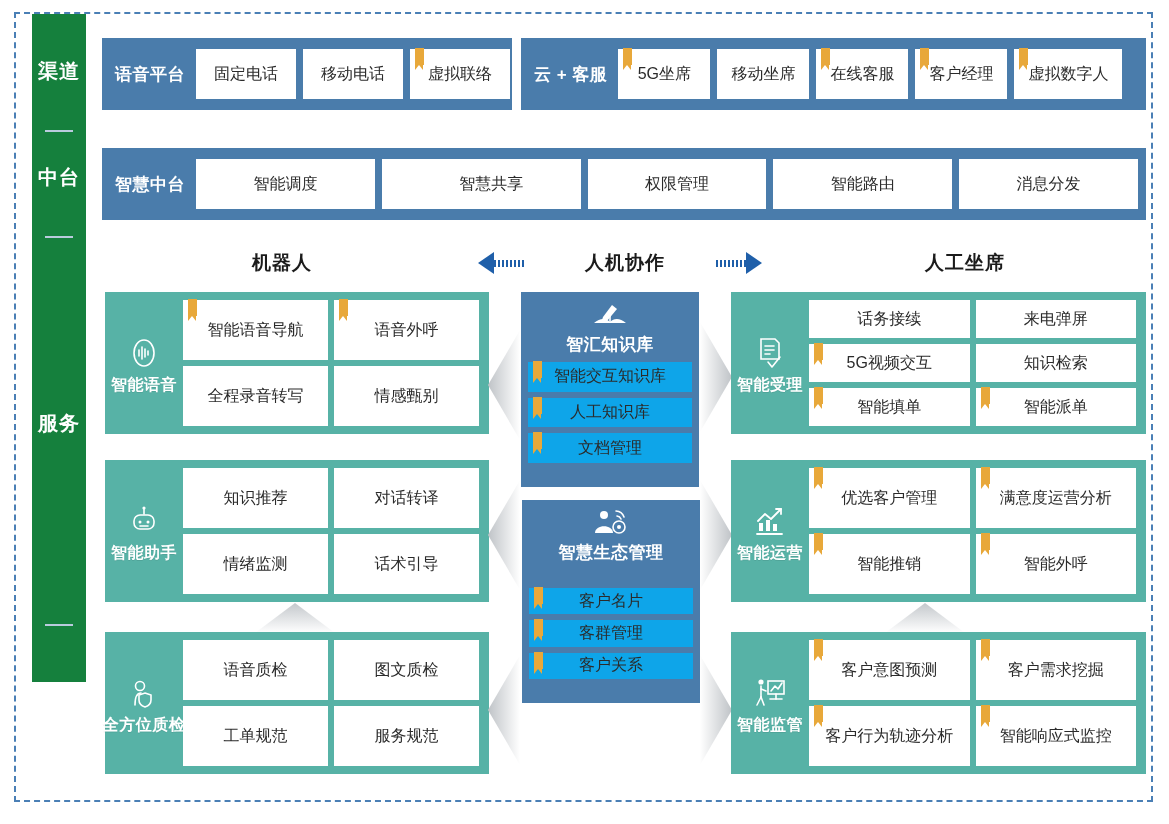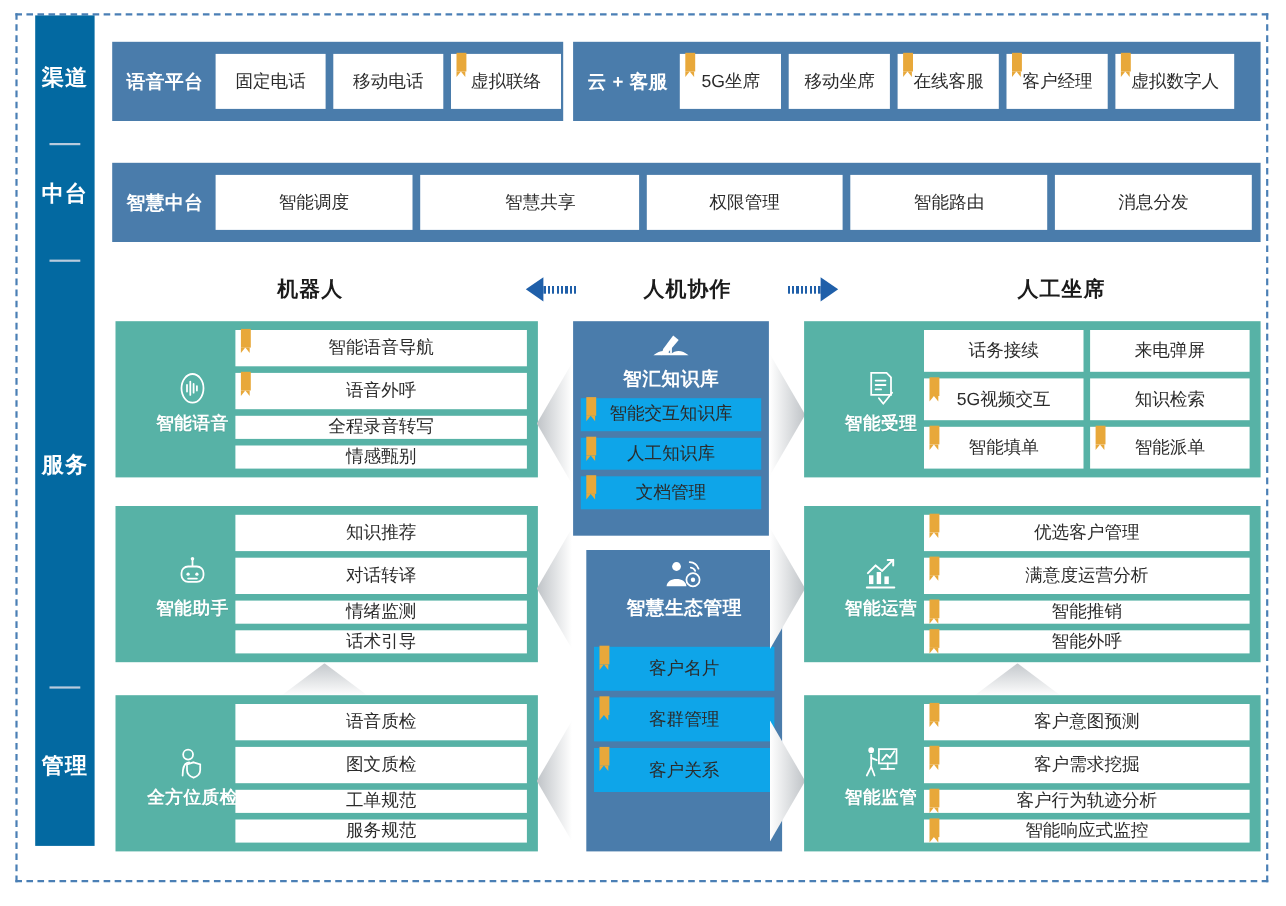--- a/index.html
+++ b/index.html
@@ -14,22 +14,22 @@
   #frame{
     position:absolute;left:14px;top:12px;
     width:1139px;height:790px;
     border:2px dashed #4a7fb5;
     box-sizing:border-box;
   }
 
   
   #stagebar{
     position:absolute;left:32px;top:14px;
-    width:54px;height:755px;
-    background:#0369a1;
+    width:54px;height:668px;
+    background:#15803d;
   }
   .stage-label{
     position:absolute;left:0;width:54px;
     color:#ffffff;font-weight:bold;font-size:20px;
     line-height:23px;text-align:center;
     letter-spacing:1px;
   }
   .stage-label span{display:block;}
   .stage-div{
     position:absolute;left:13px;width:28px;height:2px;
@@ -100,33 +100,32 @@
     position:absolute;
     background:#57b2a6;
     box-sizing:border-box;
     display:flex;align-items:center;
   }
   .panel-ico{
     width:78px;flex:0 0 78px;
     display:flex;flex-direction:column;
     align-items:center;justify-content:center;
     color:#ffffff;
-    padding-left:31px;
   }
   .panel-ico .glyph{height:40px;display:flex;align-items:flex-end;justify-content:center;}
   .panel-ico .ptitle{
     font-size:16px;font-weight:bold;color:#ffffff;
     margin-top:4px;white-space:nowrap;letter-spacing:.5px;
     text-shadow:0 1px 0 rgba(0,0,0,.08);
   }
   .grid{
     flex:1;display:grid;gap:6px;height:100%;
     padding:8px 10px 8px 0;box-sizing:border-box;
   }
-  .g2x2{grid-template-columns:1fr;grid-template-rows:1fr 1fr;}
+  .g2x2{grid-template-columns:1fr 1fr;grid-template-rows:1fr 1fr;}
   .g3x2{grid-template-columns:1fr 1fr;grid-template-rows:1fr 1fr 1fr;text-align:right;}
 
   
   .cpanel{
     position:absolute;
     background:#4a7cab;
     box-sizing:border-box;
     padding:7px 7px 8px 7px;
     display:flex;flex-direction:column;
   }
@@ -402,21 +401,21 @@
   <div class="citem">
     <i class="ribbon"></i>
     <span>人工知识库</span>
   </div>
   <div class="citem">
     <i class="ribbon"></i>
     <span>文档管理</span>
   </div>
 </div>
 
-<div class="cpanel" style="left:533px;top:500px;width:178px;height:274px;">
+<div class="cpanel" style="left:522px;top:500px;width:178px;height:203px;">
   <div class="chead">
     <span class="glyph">
       <svg width="46" height="34" viewBox="0 0 46 34" fill="none" stroke="#ffffff" stroke-width="1.6">
         <circle cx="16" cy="8" r="4" fill="#ffffff" stroke="none"></circle>
         <path d="M7 26 C7 17 25 17 25 26 z" fill="#ffffff" stroke="none"></path>
         <path d="M28 4 a9 9 0 0 1 8 6" stroke-linecap="round"></path>
         <path d="M29 9 a5 5 0 0 1 4 3" stroke-linecap="round"></path>
         <circle cx="31" cy="20" r="6"></circle>
         <circle cx="31" cy="20" r="2" fill="#ffffff" stroke="none"></circle>
       </svg>

